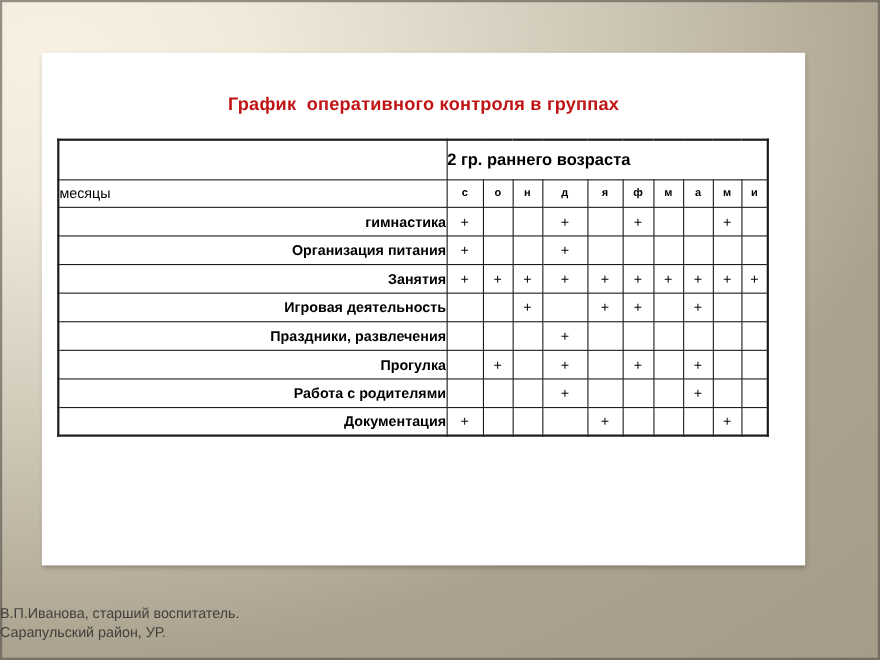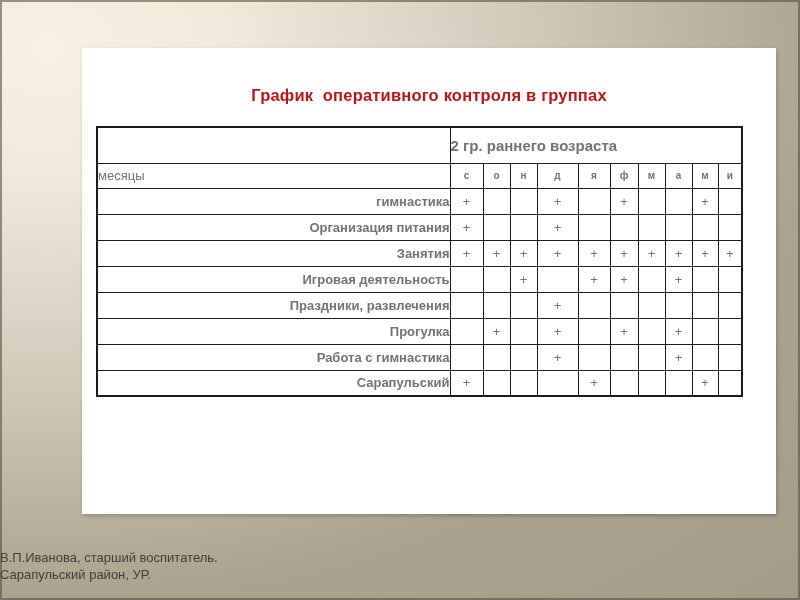--- a/index.html
+++ b/index.html
@@ -10,33 +10,32 @@
   .stage {
     position:relative; width:800px; height:600px;
     background: radial-gradient(140% 130% at 6% 8%,
       #f8f1e3 0%, #f1eadb 16%, #cfc7b6 45%, #aba28f 70%, #a49b88 100%);
     box-shadow: inset 0 0 0 2px rgba(84,80,71,.6);
   }
   .panel {
     position:absolute; left:38px; top:48px; width:694px; height:466px;
     background:#ffffff;
     box-shadow: 1px 2px 4px rgba(0,0,0,.22);
-    margin-left: 44px;
   }
   .title {
     position:absolute; top:38px; left:0; width:100%;
     margin:0; text-align:center;
     font-size:16.5px; font-weight:bold; letter-spacing:.2px;
     color:#c01414; white-space:pre;
   }
   table.schedule {
     position:absolute; left:14px; top:78px;
     border-collapse:collapse; table-layout:fixed;
     border:2px solid #1c1c1c;
-    color:#737373;
+    color:#000000;
   }
   table.schedule td { border:1px solid #1c1c1c; padding:0; overflow:hidden; }
   tr.group-row   { height:36px; }
   tr.months-row  { height:25px; }
   tr.data-row    { height:26px; }
   td.group-header {
     font-weight:bold; font-size:15px; padding-left:8px; text-align:left;
     vertical-align:middle;
   }
   td.months-label { font-size:13px; font-weight:normal; padding-left:6px; vertical-align:middle; }
@@ -158,34 +157,34 @@
             <td class="mark-cell"></td>
             <td class="mark-cell">+</td>
             <td class="mark-cell"></td>
             <td class="mark-cell">+</td>
             <td class="mark-cell"></td>
             <td class="mark-cell">+</td>
             <td class="mark-cell"></td>
             <td class="mark-cell"></td>
           </tr>
           <tr class="data-row">
-            <td class="row-label">Работа с гимнастика</td>
-            <td class="mark-cell"></td>
-            <td class="mark-cell"></td>
-            <td class="mark-cell"></td>
-            <td class="mark-cell">+</td>
-            <td class="mark-cell"></td>
-            <td class="mark-cell"></td>
-            <td class="mark-cell"></td>
-            <td class="mark-cell">+</td>
-            <td class="mark-cell"></td>
-            <td class="mark-cell"></td>
-          </tr>
-          <tr class="data-row">
-            <td class="row-label">Сарапульский</td>
+            <td class="row-label">Работа с родителями</td>
+            <td class="mark-cell"></td>
+            <td class="mark-cell"></td>
+            <td class="mark-cell"></td>
+            <td class="mark-cell">+</td>
+            <td class="mark-cell"></td>
+            <td class="mark-cell"></td>
+            <td class="mark-cell"></td>
+            <td class="mark-cell">+</td>
+            <td class="mark-cell"></td>
+            <td class="mark-cell"></td>
+          </tr>
+          <tr class="data-row">
+            <td class="row-label">Документация</td>
             <td class="mark-cell">+</td>
             <td class="mark-cell"></td>
             <td class="mark-cell"></td>
             <td class="mark-cell"></td>
             <td class="mark-cell">+</td>
             <td class="mark-cell"></td>
             <td class="mark-cell"></td>
             <td class="mark-cell"></td>
             <td class="mark-cell">+</td>
             <td class="mark-cell"></td>

